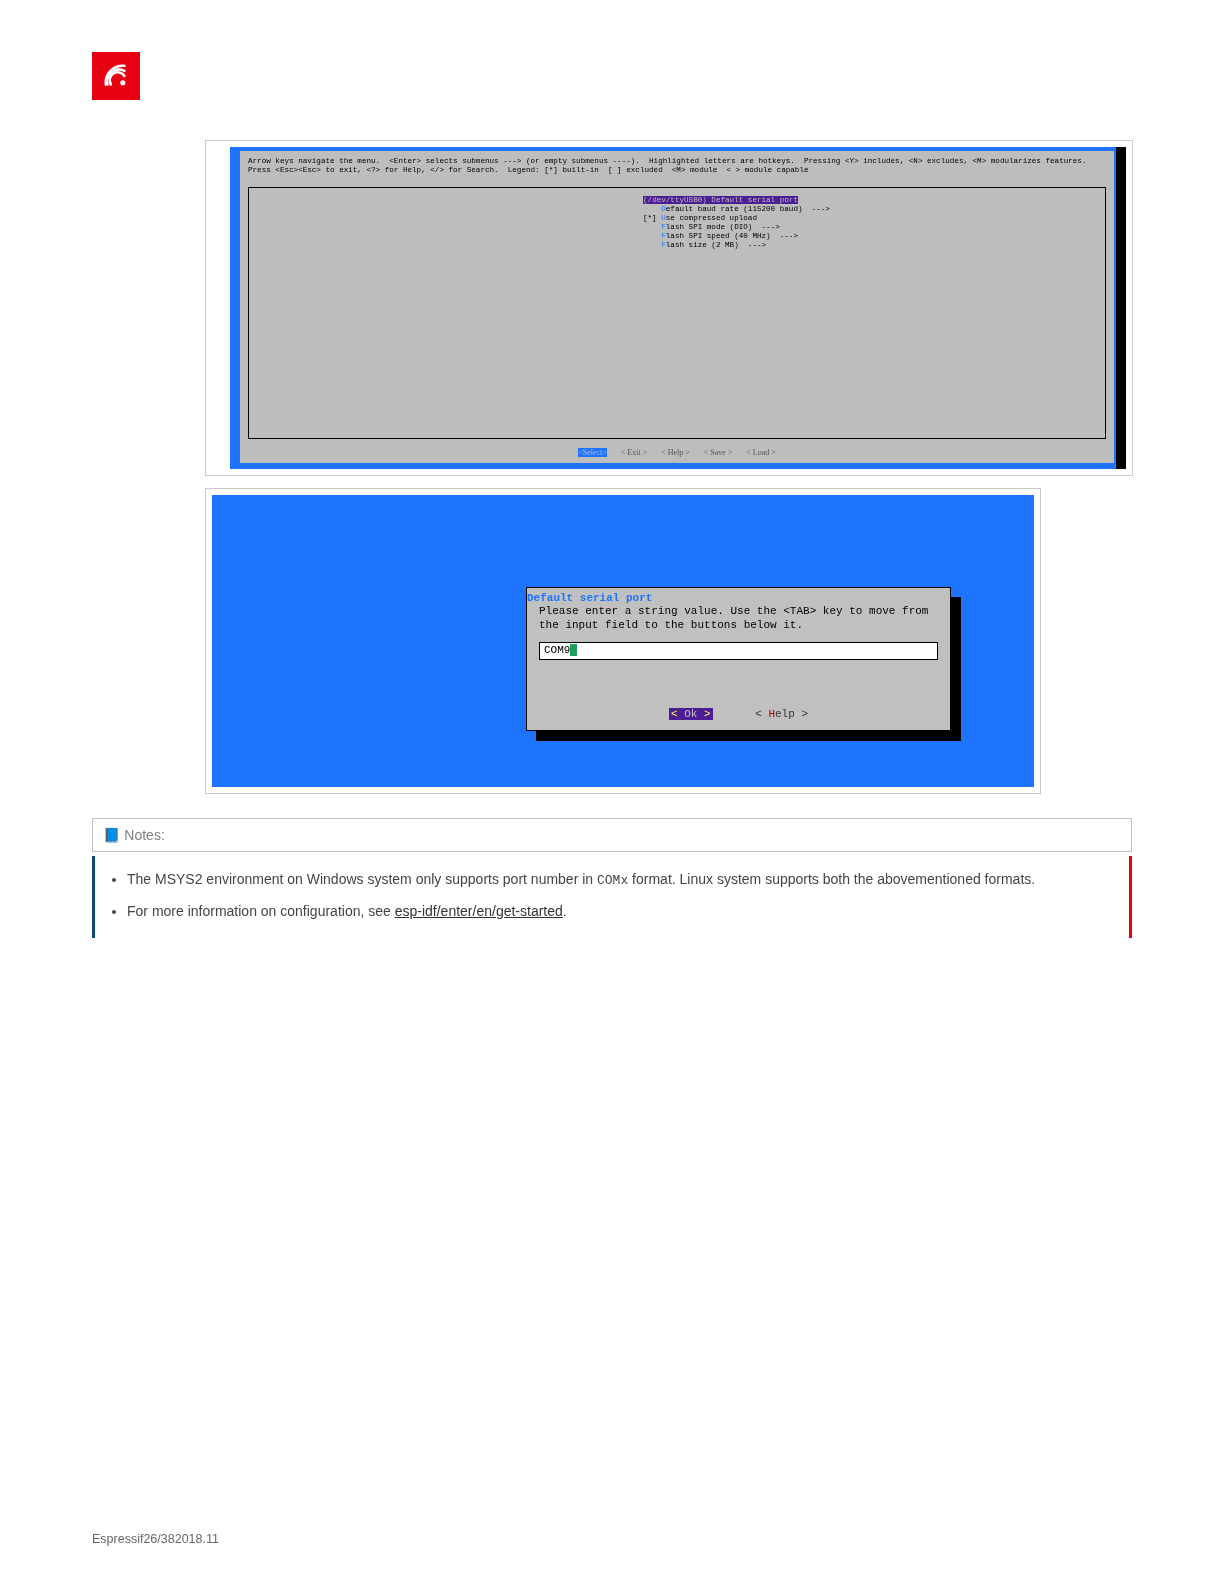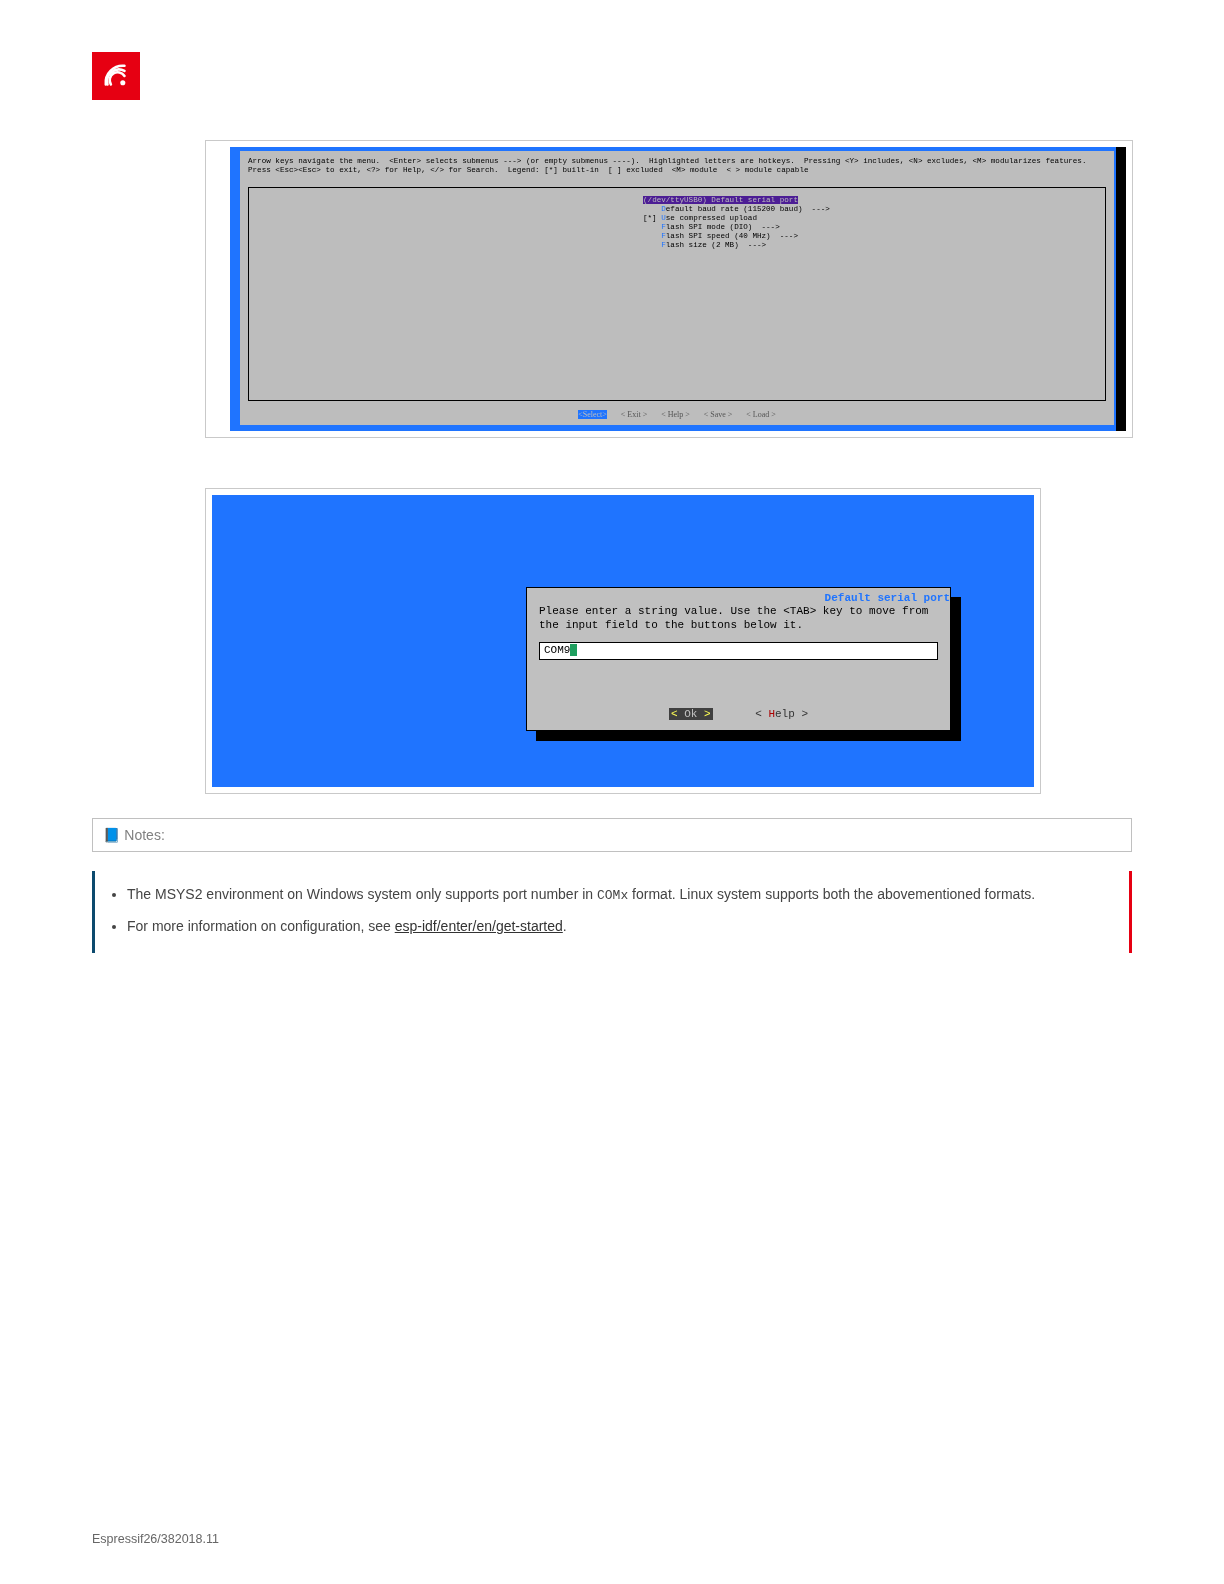--- a/index.html
+++ b/index.html
@@ -39,21 +39,21 @@
     border: 1px solid #c9c9c9;
     box-sizing: border-box;
     background: #fff;
     padding: 6px;
   }
   .shot-outer-1 {
     position: absolute;
     top: 140px;
     left: 205px;
     width: 928px;
-    height: 298px;
+    height: 336px;
     padding-left: 24px;
   }
   .term1 {
     width: 100%;
     height: 100%;
     background: #1f74ff;
     position: relative;
     box-sizing: border-box;
   }
   .term1-gray {
@@ -145,21 +145,21 @@
     top: 92px;
     width: 425px;
     height: 144px;
     background: #c0c0c0;
     border: 1px solid #000;
     box-sizing: border-box;
     font-family: "Courier New", monospace;
     font-size: 11px;
   }
   .dlg-title {
-    text-align: right;
+    text-align: left;
     color: #1f74ff;
     font-weight: bold;
     padding-top: 4px;
   }
   .dlg-msg {
     padding: 0 12px;
     color: #000;
     line-height: 14px;
   }
   .dlg-input {
@@ -186,21 +186,21 @@
     bottom: 10px;
     left: 0; right: 0;
     text-align: center;
   }
   .dlg-btns .btn {
     font-family: "Courier New", monospace;
     font-size: 11px;
     margin: 0 18px;
   }
   .dlg-btns .ok {
-    background: #404040;
+    background: #4c1d95;
     color: #c0c0c0;
     padding: 0 2px;
     margin-top: 44px;
   }
   .dlg-btns .ok .y { color: #ffff55; }
   .dlg-btns .help .h { color: #aa0000; }
 
   
   .body-text {
     position: absolute;
@@ -212,21 +212,21 @@
     line-height: 22px;
   }
   .body-text p { margin: 0 0 12px 0; }
   .mono { font-family: "Courier New", monospace; font-size: 13px; }
 
   
   .notes-frame {
     border: 1px solid #c0c0c0;
     padding: 5px 10px;
     margin-top: 6px;
-    margin-bottom: 19px;
+    margin-bottom: 4px;
   }
   .notes-title { color: #808080; font-size: 14px; }
   .notes-body {
     border-left: 3px solid #0c4a6e;
     border-right: 3px solid #e60012;
     padding: 8px 14px 8px 14px;
     position: relative;
   }
   .notes-body ul { margin: 4px 0 0 18px; padding: 0; }
   .notes-body li { margin-bottom: 8px; }

